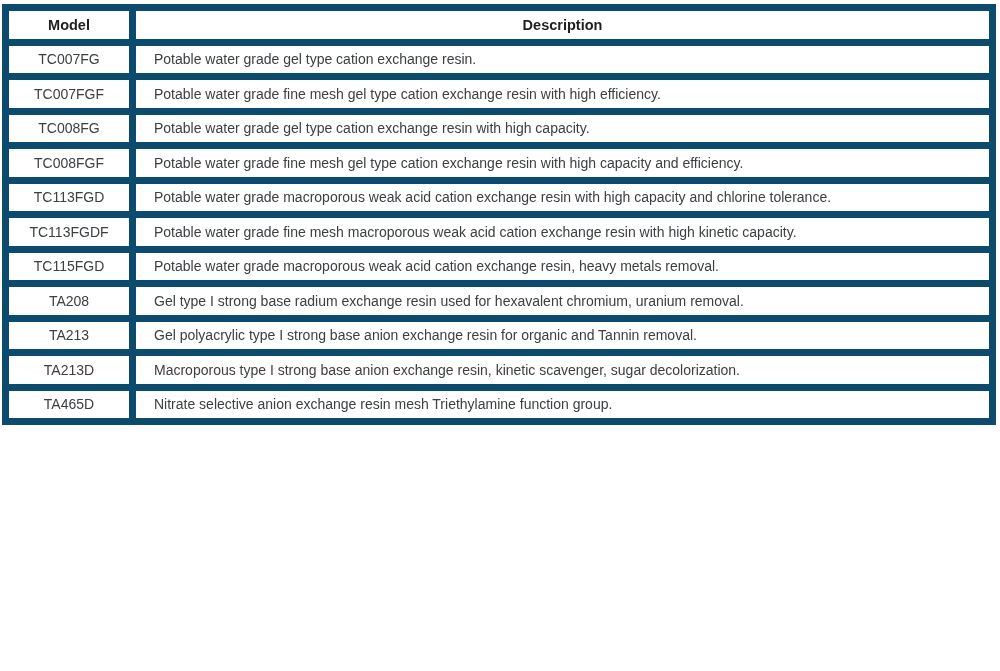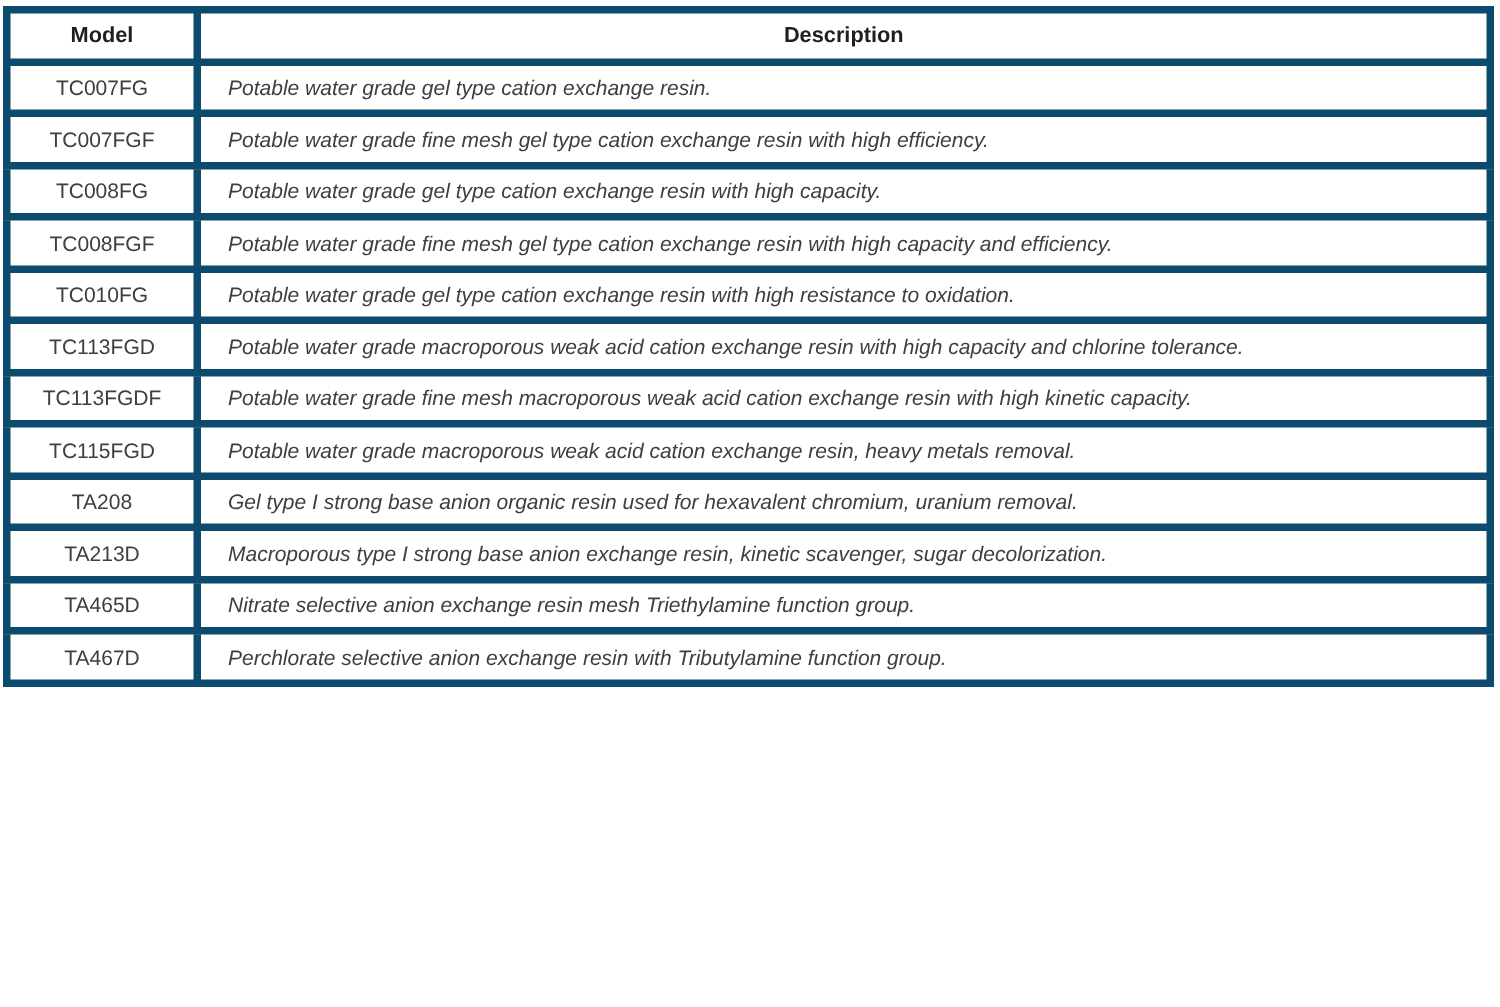--- a/index.html
+++ b/index.html
@@ -16,21 +16,21 @@
   }
   table.resin-table {
     border-collapse: collapse;
     table-layout: fixed;
     width: 994px;
     margin: 4px 3px 0 2px;
     background: #ffffff;
   }
   table.resin-table th,
   table.resin-table td {
-    border: 5px solid #0c4a6e;
+    border: 7px solid #0c4a6e;
     height: 34.5px;
     font-size: 14px;
     color: #3c4043;
     overflow: hidden;
     white-space: nowrap;
   }
   table.resin-table th {
     font-weight: bold;
     color: #1f1f1f;
     font-size: 14.5px;
@@ -38,21 +38,20 @@
     padding: 0 6px;
   }
   col.model-col { width: 127px; }
   td.model-cell {
     text-align: center;
     padding: 0 6px;
   }
   td.desc-cell {
     text-align: left;
     padding: 0 18px;
-    font-style: italic;
   }
 </style>
 </head>
 <body>
 
 <div class="page">
   <table class="resin-table">
     <colgroup>
       <col class="model-col">
       <col class="desc-col">
@@ -74,46 +73,42 @@
         </tr>
         <tr>
           <td class="model-cell">TC008FG</td>
           <td class="desc-cell">Potable water grade gel type cation exchange resin with high capacity.</td>
         </tr>
         <tr>
           <td class="model-cell">TC008FGF</td>
           <td class="desc-cell">Potable water grade fine mesh gel type cation exchange resin with high capacity and efficiency.</td>
         </tr>
         <tr>
-          <td class="model-cell">TC010FG</td>
-          <td class="desc-cell">Potable water grade gel type cation exchange resin with high resistance to oxidation.</td>
-        </tr>
-        <tr>
           <td class="model-cell">TC113FGD</td>
           <td class="desc-cell">Potable water grade macroporous weak acid cation exchange resin with high capacity and chlorine tolerance.</td>
         </tr>
         <tr>
           <td class="model-cell">TC113FGDF</td>
           <td class="desc-cell">Potable water grade fine mesh macroporous weak acid cation exchange resin with high kinetic capacity.</td>
         </tr>
         <tr>
           <td class="model-cell">TC115FGD</td>
           <td class="desc-cell">Potable water grade macroporous weak acid cation exchange resin, heavy metals removal.</td>
         </tr>
         <tr>
           <td class="model-cell">TA208</td>
-          <td class="desc-cell">Gel type I strong base anion organic resin used for hexavalent chromium, uranium removal.</td>
+          <td class="desc-cell">Gel type I strong base radium exchange resin used for hexavalent chromium, uranium removal.</td>
+        </tr>
+        <tr>
+          <td class="model-cell">TA213</td>
+          <td class="desc-cell">Gel polyacrylic type I strong base anion exchange resin for organic and Tannin removal.</td>
         </tr>
         <tr>
           <td class="model-cell">TA213D</td>
           <td class="desc-cell">Macroporous type I strong base anion exchange resin, kinetic scavenger, sugar decolorization.</td>
         </tr>
         <tr>
           <td class="model-cell">TA465D</td>
           <td class="desc-cell">Nitrate selective anion exchange resin mesh Triethylamine function group.</td>
         </tr>
-        <tr>
-          <td class="model-cell">TA467D</td>
-          <td class="desc-cell">Perchlorate selective anion exchange resin with Tributylamine function group.</td>
-        </tr>
       </tbody>
   </table>
 </div>
 
 </body></html>

